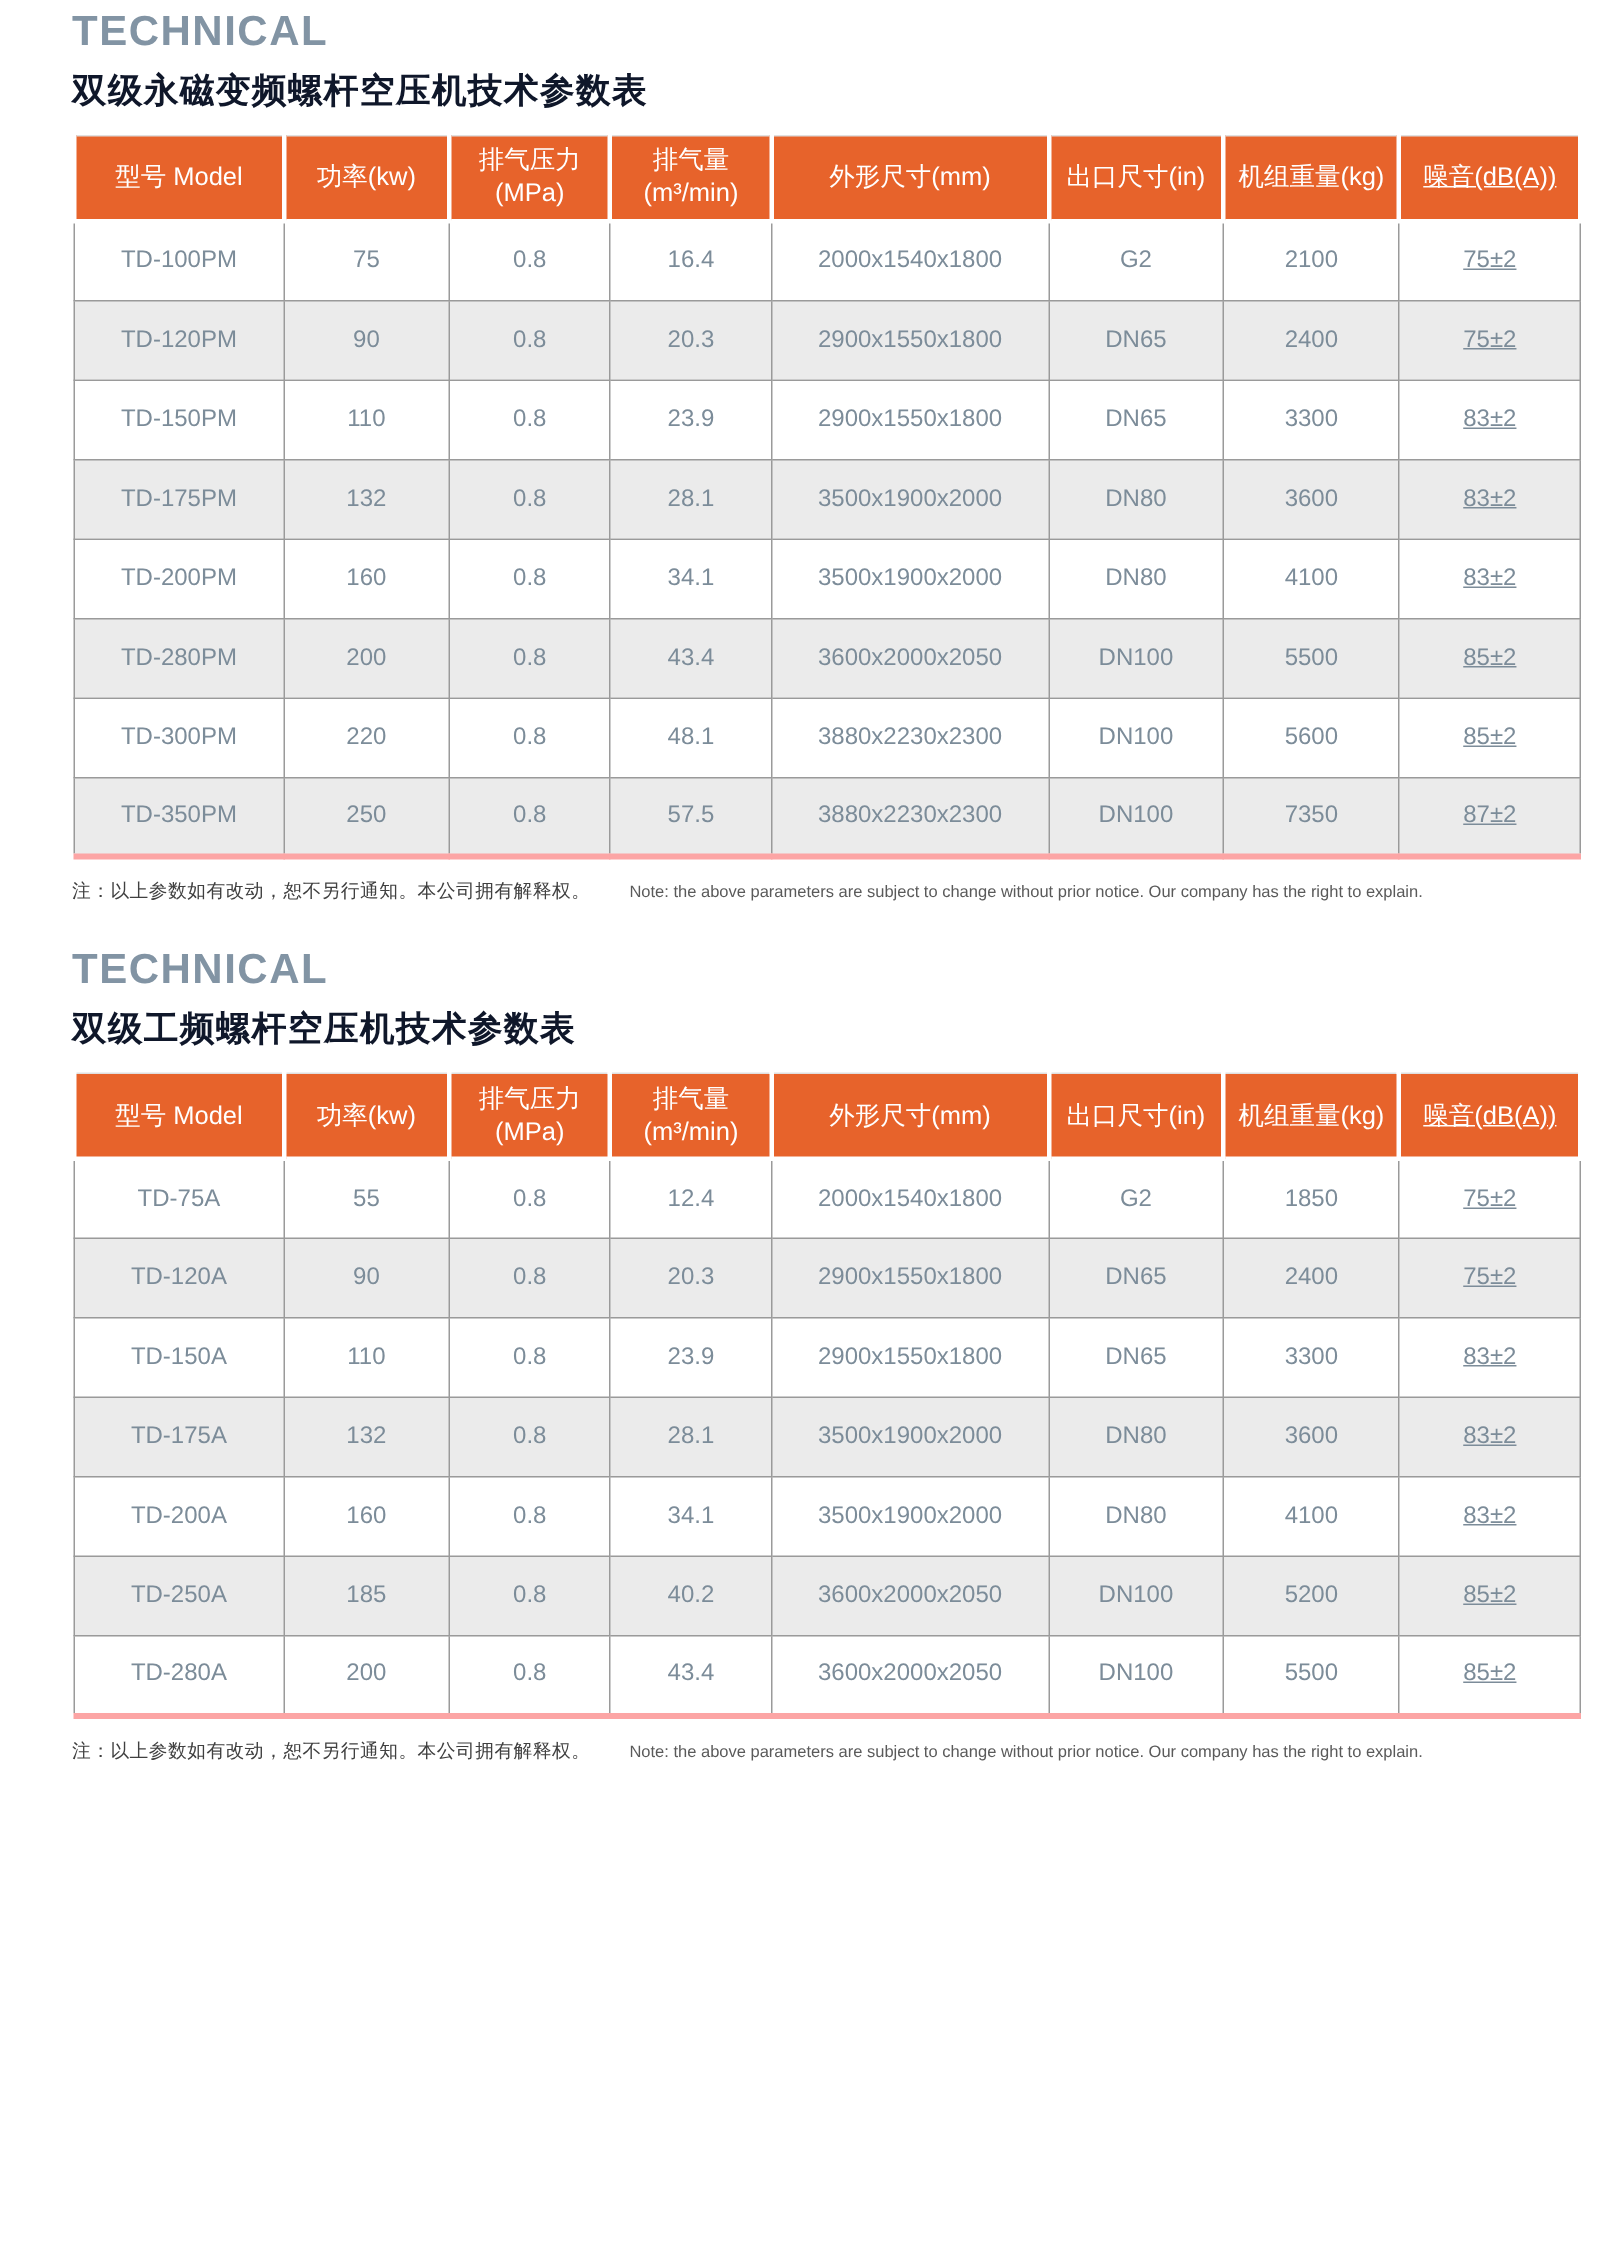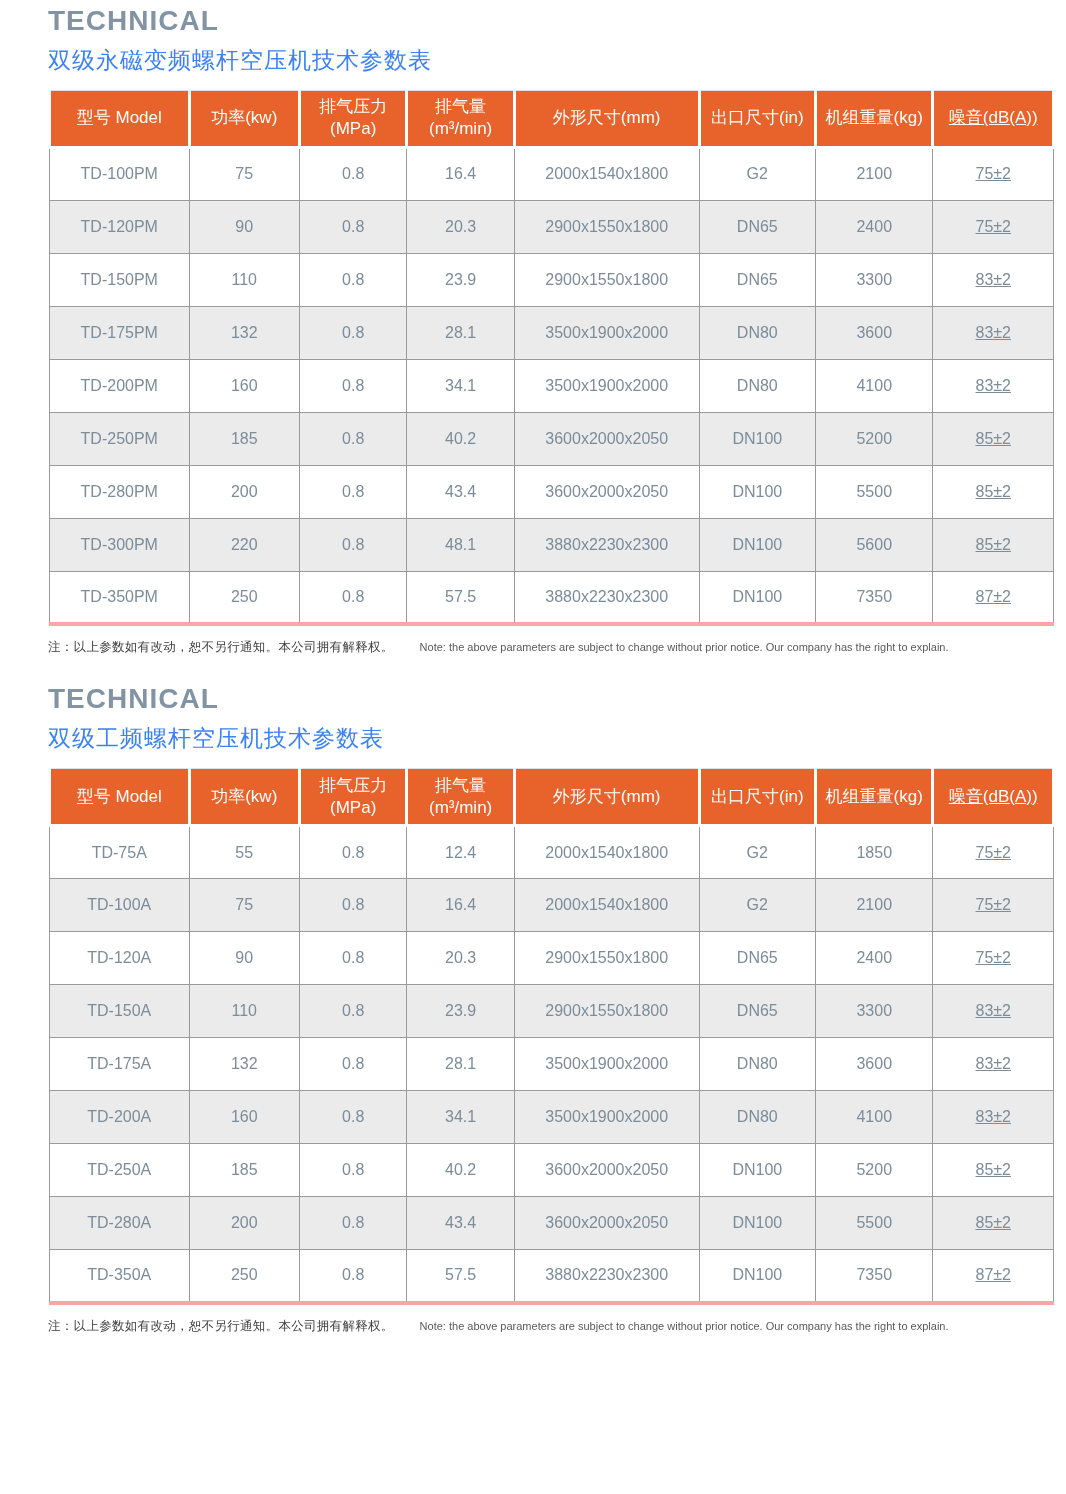--- a/index.html
+++ b/index.html
@@ -14,22 +14,22 @@
   .section + .section { margin-top: 28px; }
   .section-title {
     font-size: 28px;
     font-weight: bold;
     color: #8294A4;
     letter-spacing: 1px;
     line-height: 1.1;
   }
   .section-subtitle {
     font-size: 23px;
-    font-weight: normal;
-    color: #3b82f6;
+    font-weight: bold;
+    color: #0f172a;
     margin-top: 8px;
     letter-spacing: 1px;
   }
   table.spec {
     width: 100%;
     border-collapse: collapse;
     table-layout: fixed;
     margin-top: 14px;
     border-bottom: 4px solid #fca5a5;
   }
@@ -138,30 +138,20 @@
         </tr>
         <tr>
           <td>TD-200PM</td>
           <td>160</td>
           <td>0.8</td>
           <td>34.1</td>
           <td>3500x1900x2000</td>
           <td>DN80</td>
           <td>4100</td>
           <td>83±2</td>
-        </tr>
-        <tr>
-          <td>TD-250PM</td>
-          <td>185</td>
-          <td>0.8</td>
-          <td>40.2</td>
-          <td>3600x2000x2050</td>
-          <td>DN100</td>
-          <td>5200</td>
-          <td>85±2</td>
         </tr>
         <tr>
           <td>TD-280PM</td>
           <td>200</td>
           <td>0.8</td>
           <td>43.4</td>
           <td>3600x2000x2050</td>
           <td>DN100</td>
           <td>5500</td>
           <td>85±2</td>
@@ -217,30 +207,20 @@
           <td>TD-75A</td>
           <td>55</td>
           <td>0.8</td>
           <td>12.4</td>
           <td>2000x1540x1800</td>
           <td>G2</td>
           <td>1850</td>
           <td>75±2</td>
         </tr>
         <tr>
-          <td>TD-100A</td>
-          <td>75</td>
-          <td>0.8</td>
-          <td>16.4</td>
-          <td>2000x1540x1800</td>
-          <td>G2</td>
-          <td>2100</td>
-          <td>75±2</td>
-        </tr>
-        <tr>
           <td>TD-120A</td>
           <td>90</td>
           <td>0.8</td>
           <td>20.3</td>
           <td>2900x1550x1800</td>
           <td>DN65</td>
           <td>2400</td>
           <td>75±2</td>
         </tr>
         <tr>
@@ -285,30 +265,20 @@
         </tr>
         <tr>
           <td>TD-280A</td>
           <td>200</td>
           <td>0.8</td>
           <td>43.4</td>
           <td>3600x2000x2050</td>
           <td>DN100</td>
           <td>5500</td>
           <td>85±2</td>
-        </tr>
-        <tr>
-          <td>TD-350A</td>
-          <td>250</td>
-          <td>0.8</td>
-          <td>57.5</td>
-          <td>3880x2230x2300</td>
-          <td>DN100</td>
-          <td>7350</td>
-          <td>87±2</td>
         </tr>
       </tbody>
   </table>
   <div class="note-line">
     <span class="note-cn">注：以上参数如有改动，恕不另行通知。本公司拥有解释权。</span>
     <span class="note-en">Note: the above parameters are subject to change without prior notice. Our company has the right to explain.</span>
   </div>
 </div>
 
 </body></html>

